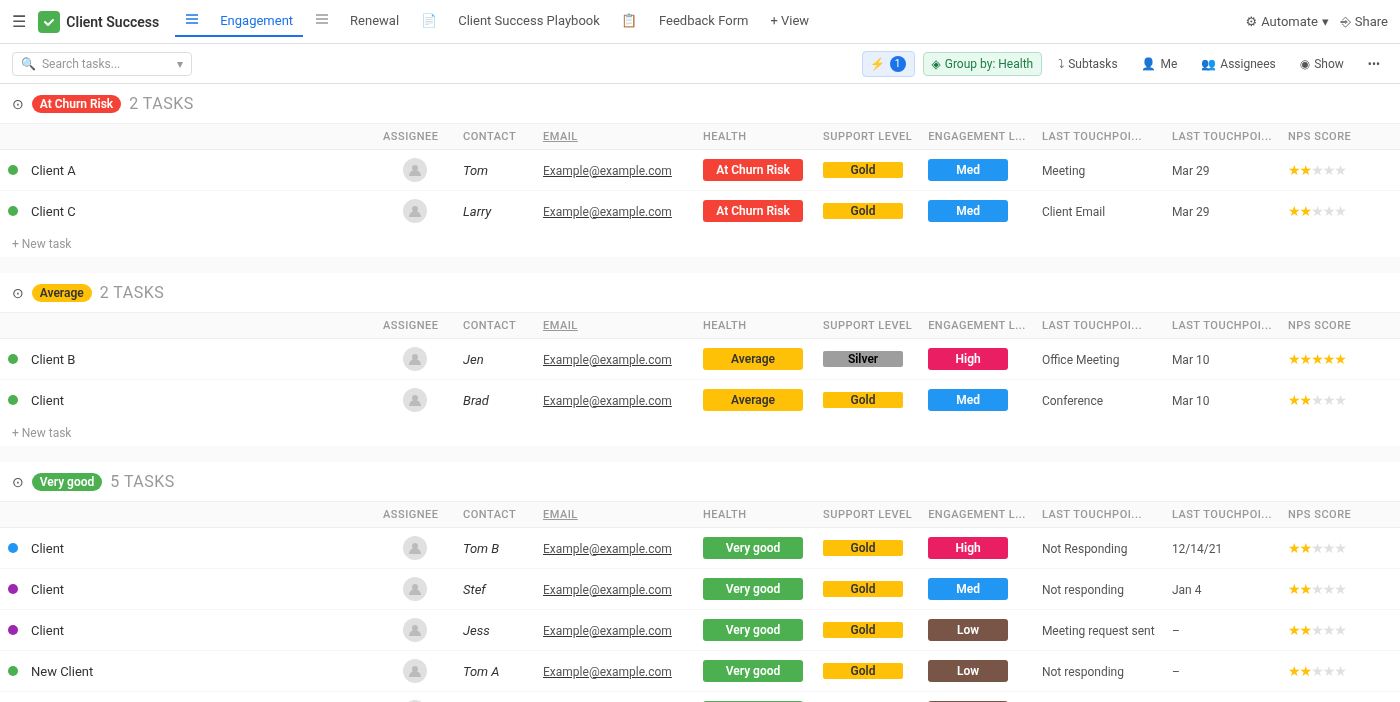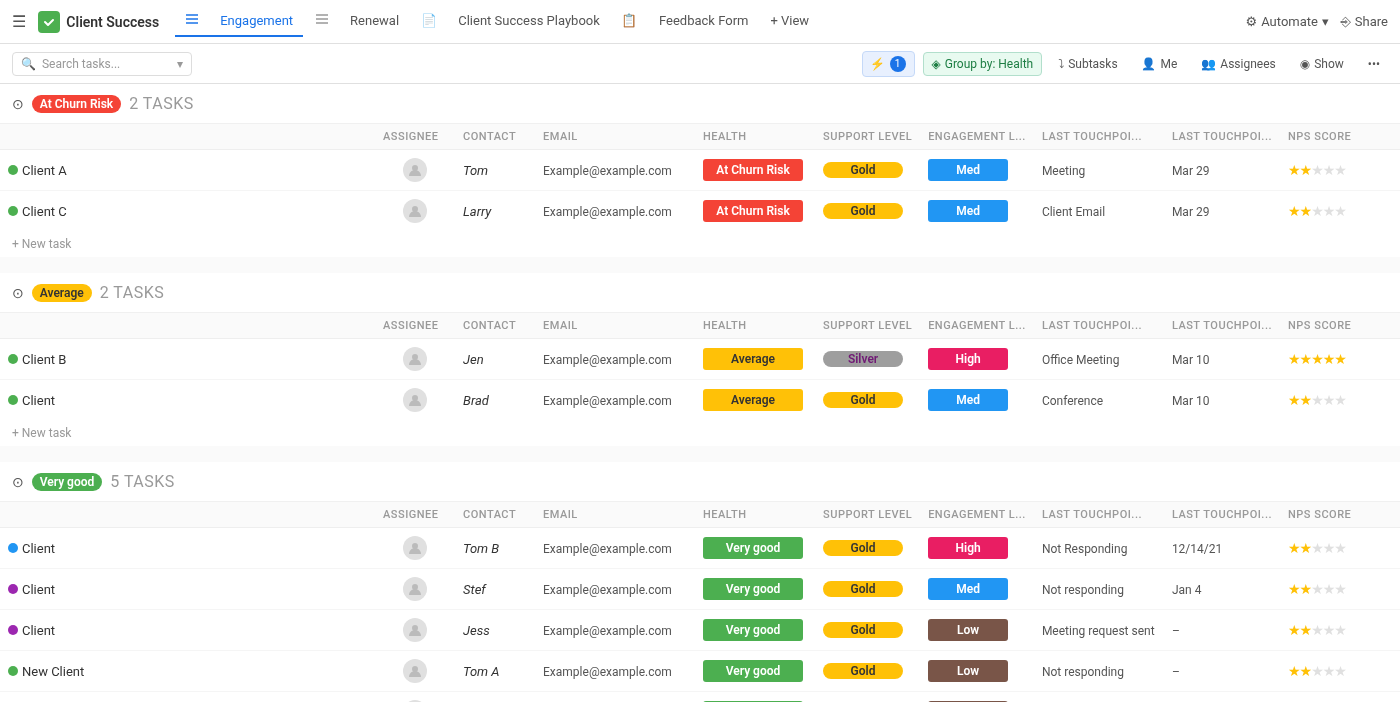--- a/index.html
+++ b/index.html
@@ -43,50 +43,50 @@
     .section-badge.verygood { background: #4CAF50; }
     .section-task-count { font-size: 16px; color: #999; text-transform: uppercase; letter-spacing: 0.5px; }
 
     
     .task-table { width: 100%; border-collapse: collapse; }
     .task-table thead tr { background: #fafafa; }
     .task-table th { padding: 6px 8px; text-align: left; font-size: 11px; font-weight: 500; color: #999; text-transform: uppercase; letter-spacing: 0.5px; border-bottom: 1px solid #eee; white-space: nowrap; }
     .task-table td { padding: 8px; border-bottom: 1px solid #f5f5f5; vertical-align: middle; }
     .task-table tr:last-child td { border-bottom: none; }
 
-    .task-name { display: flex; align-items: center; gap: 4px; }
+    .task-name { display: flex; align-items: center; gap: 13px; }
     .task-dot { width: 10px; height: 10px; border-radius: 50%; flex-shrink: 0; }
     .task-dot.green { background: #4CAF50; }
     .task-dot.blue { background: #2196F3; }
     .task-dot.purple { background: #9C27B0; }
 
     .assignee-avatar { width: 24px; height: 24px; border-radius: 50%; background: #e0e0e0; display: flex; align-items: center; justify-content: center; font-size: 10px; color: #999; }
 
     .health-badge { padding: 4px 10px; border-radius: 3px; font-size: 12px; font-weight: 600; color: white; text-align: center; min-width: 100px; display: inline-block; }
     .health-churn { background: #f44336; }
     .health-average { background: #FFC107; color: #333; }
     .health-verygood { background: #4CAF50; }
 
-    .support-badge { padding: 1px 10px; border-radius: 9px; font-size: 12px; font-weight: 600; text-align: center; min-width: 80px; display: inline-block; }
+    .support-badge { padding: 1px 10px; border-radius: 2px; font-size: 12px; font-weight: 600; text-align: center; min-width: 80px; display: inline-block; }
     .support-gold { background: #FFC107; color: #333; }
-    .support-silver { background: #9E9E9E; color: #701a75; }
+    .support-silver { background: #9E9E9E; color: #000000; }
 
     .engagement-badge { padding: 4px 10px; border-radius: 3px; font-size: 12px; font-weight: 600; color: white; text-align: center; min-width: 80px; display: inline-block; }
     .engagement-med { background: #2196F3; }
     .engagement-high { background: #E91E63; }
     .engagement-low { background: #795548; }
 
     .stars { color: #FFC107; font-size: 14px; letter-spacing: -1px; white-space: nowrap; }
 
     .new-task { padding: 6px 12px; color: #999; font-size: 12px; cursor: pointer; }
 
     .col-name { min-width: 200px; }
     .col-assignee { width: 80px; text-align: center; margin-top: 27px; }
     .col-contact { width: 80px; }
-    .col-email { width: 160px; }
+    .col-email { width: 160px; text-decoration: underline; }
     .col-health { width: 120px; }
     .col-support { width: 100px; }
     .col-engagement { width: 100px; }
     .col-touchpoint1 { width: 130px; }
     .col-touchpoint2 { width: 90px; }
     .col-nps { width: 120px; }
 
     .email-text { color: #555; font-size: 12px; }
     .contact-text { font-size: 13px; font-style: italic; }
     .touchpoint-text { font-size: 12px; color: #555; }

